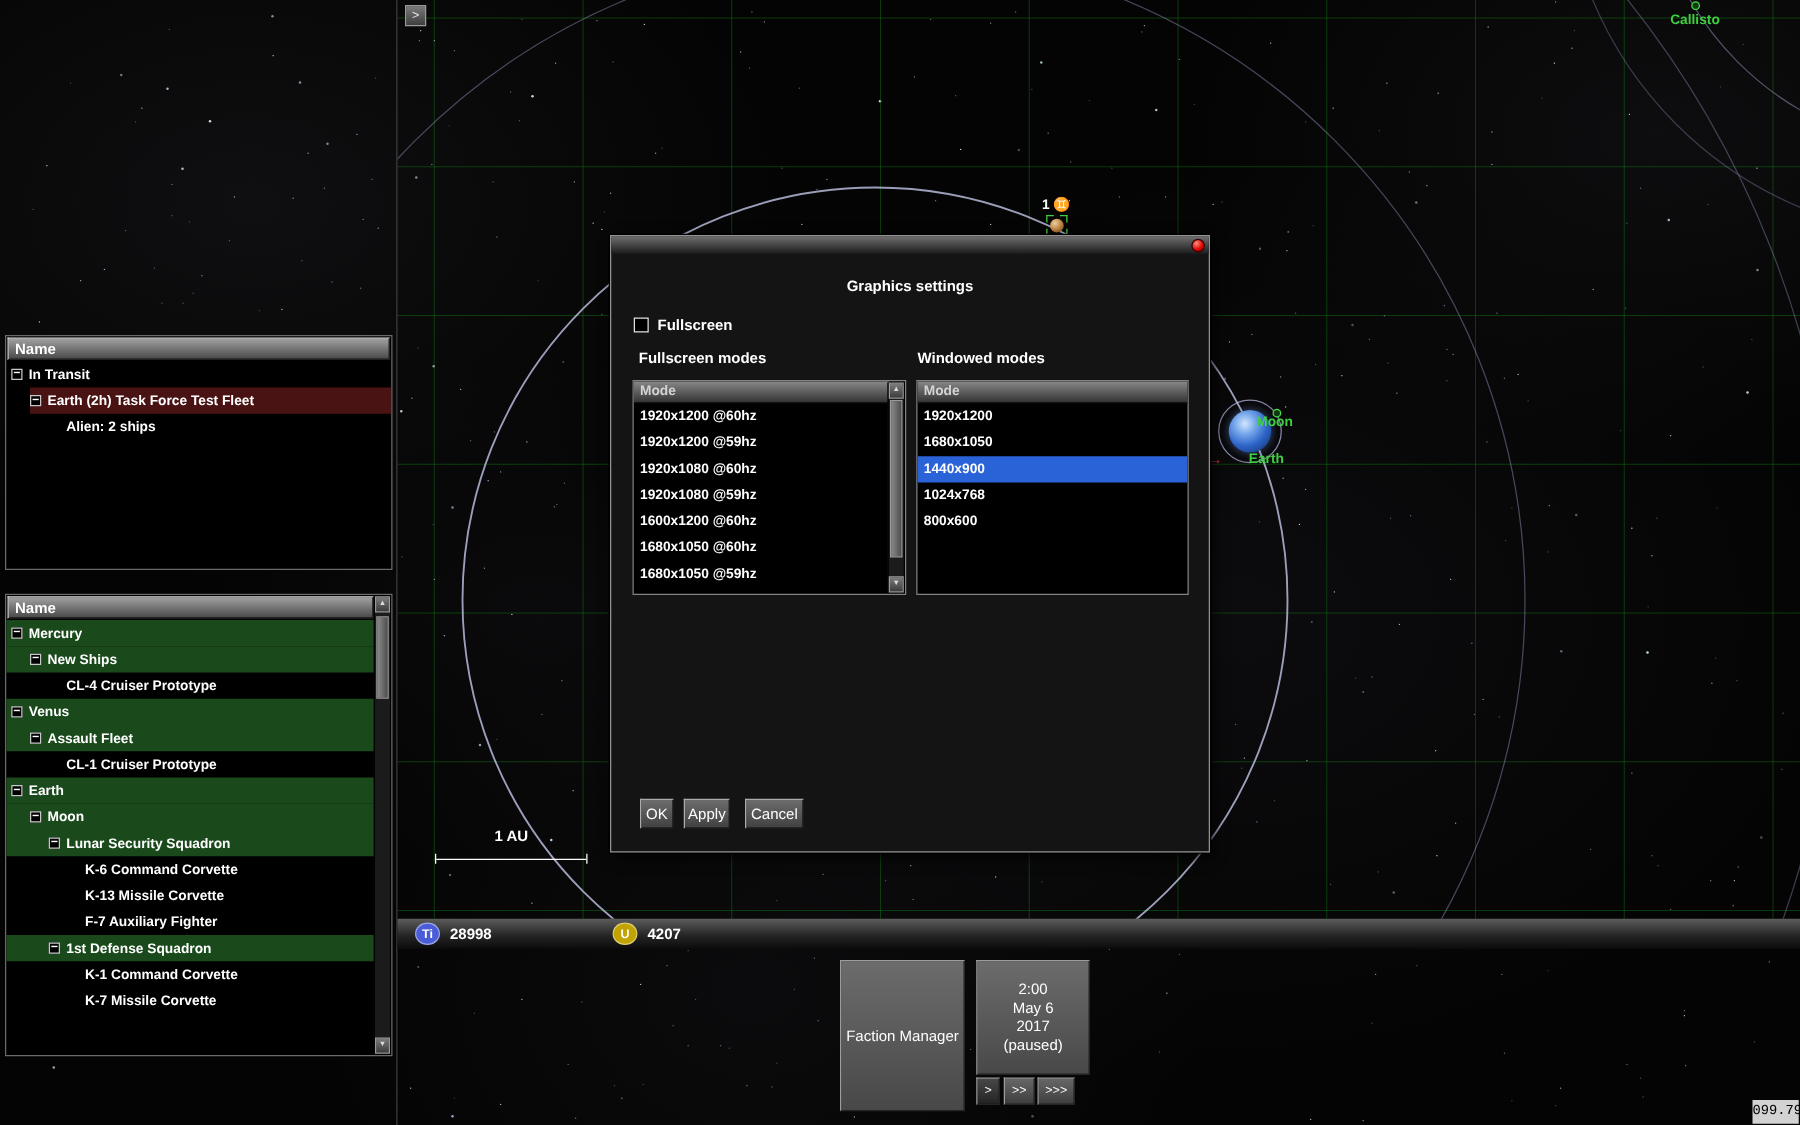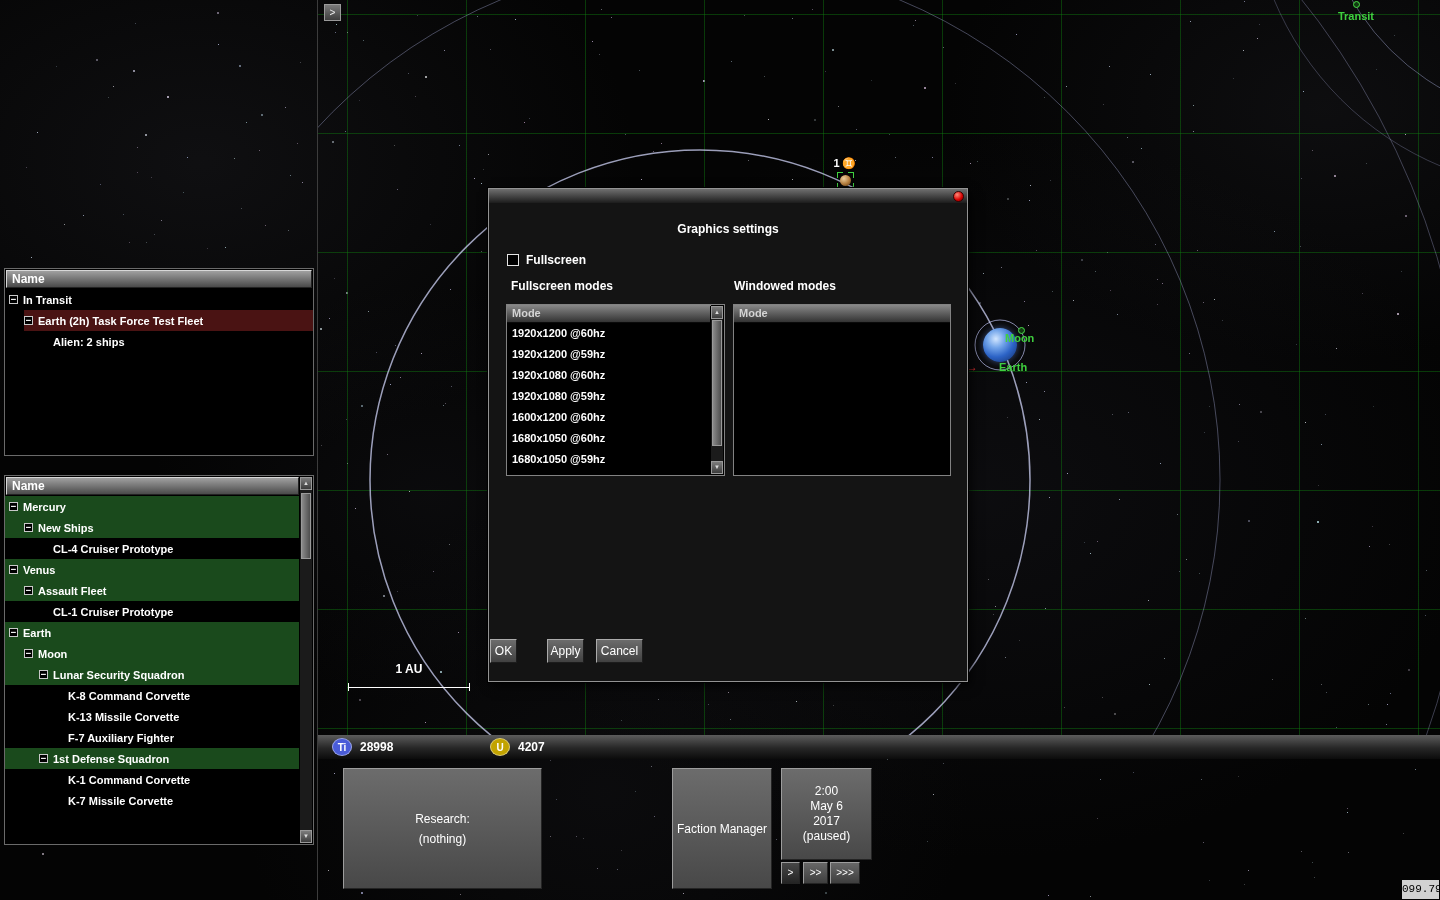--- a/index.html
+++ b/index.html
@@ -103,21 +103,21 @@
   #theme-list{left:17px;top:298px;width:445px;height:139px;}
   .list-header{height:18px;background:linear-gradient(#888,#333);color:#d4d4d4;
     font-size:11px;font-weight:bold;padding:0 5px;line-height:17px;border-bottom:1px solid #0a0a0a;}
   #fs-list .list-header,#fs-list .list-items{margin-right:13px;}
   .list-item{height:21px;line-height:21px;padding:0 5px;font-size:11px;font-weight:bold;
     color:#fff;white-space:nowrap;cursor:pointer;}
   .list-item.selected{background:#2a62d8;}
   .dlg-btn{position:absolute;top:450px;height:24px;background:linear-gradient(#6c6c6c,#414141);
     border:1px solid #ababab;border-bottom-color:#1c1c1c;border-right-color:#1c1c1c;
     color:#fff;font-size:12px;font-family:"Liberation Sans",sans-serif;cursor:pointer;}
-  #btn-ok{left:1px;width:27px;} #btn-apply{left:58px;width:37px;} #btn-cancel{left:107px;width:47px;}
+  #btn-ok{left:23px;width:27px;} #btn-apply{left:58px;width:37px;} #btn-cancel{left:107px;width:47px;}
 
   
   #bottombar{position:absolute;left:318px;top:735px;width:1122px;height:165px;}
   .mineral-strip{position:relative;height:24px;background:linear-gradient(#5c5c5c,#262626 55%,#0b0b0b);}
   .mineral{position:absolute;top:3px;display:flex;align-items:center;}
   .mineral:nth-child(1){left:14px;} .mineral:nth-child(2){left:172px;}
   .mineral-icon{width:20px;height:18px;border-radius:50%;font-size:10px;font-weight:bold;
     display:flex;align-items:center;justify-content:center;color:#fff;border:1px solid rgba(255,255,255,.45);}
   .mineral-amount{margin-left:8px;font-size:12px;font-weight:bold;}
   .big-btn{position:absolute;background:linear-gradient(#6c6c6c,#484848);
@@ -638,21 +638,21 @@
         <circle cx="682" cy="345" r="25" stroke="rgba(200,205,255,0.65)" stroke-width="1"></circle>
         <circle cx="1242" cy="-120" r="240" stroke="rgba(165,170,215,0.45)" stroke-width="1"></circle>
         <circle cx="1242" cy="-120" r="310" stroke="rgba(165,170,215,0.3)" stroke-width="1"></circle>
       </g>
     </svg>
 
     <div class="map-btn">&gt;</div>
 
     <div class="callisto">
       <div class="c-dot"></div>
-      <div class="c-label">Transit</div>
+      <div class="c-label">Callisto</div>
     </div>
 
     <div class="transit">
       <div class="t-line"><span>1</span> <span class="green">♊</span></div>
       <div class="brackets"><i></i><div class="planet-dot"></div></div>
     </div>
 
     <div class="earth-planet"></div>
     <div class="moon-dot"></div>
     <div class="label-moon green">Moon</div>
@@ -717,21 +717,21 @@
           <div class="tree-row row-group" style="padding-left: 19px;">
             <span class="expander">−</span>
             <span class="tree-label">Moon</span>
           </div>
           <div class="tree-row row-group" style="padding-left: 34px;">
             <span class="expander">−</span>
             <span class="tree-label">Lunar Security Squadron</span>
           </div>
           <div class="tree-row" style="padding-left: 49px;">
             <span class="spacer"></span>
-            <span class="tree-label">K-8 Command Corvette</span>
+            <span class="tree-label">K-6 Command Corvette</span>
           </div>
           <div class="tree-row" style="padding-left: 49px;">
             <span class="spacer"></span>
             <span class="tree-label">K-13 Missile Corvette</span>
           </div>
           <div class="tree-row" style="padding-left: 49px;">
             <span class="spacer"></span>
             <span class="tree-label">F-7 Auxiliary Fighter</span>
           </div>
           <div class="tree-row row-group" style="padding-left: 34px;">
@@ -780,43 +780,46 @@
         </div>
       <div class="vscroll" id="fs-scroll">
         <div class="sb-btn sb-up">▲</div>
         <div class="sb-thumb"></div>
         <div class="sb-btn sb-down">▼</div>
       </div>
     </div>
 
     <div class="listbox" id="win-list">
       <div class="list-header">Mode</div>
+      <div class="list-items" id="win-items">
+          <div class="list-item">1920x1200</div>
+          <div class="list-item">1680x1050</div>
+          <div class="list-item selected">1440x900</div>
+          <div class="list-item">1024x768</div>
+          <div class="list-item">800x600</div>
+        </div>
     </div>
 
 
     <button class="dlg-btn" id="btn-ok">OK</button>
     <button class="dlg-btn" id="btn-apply">Apply</button>
     <button class="dlg-btn" id="btn-cancel">Cancel</button>
   </div>
 
   <div id="bottombar">
     <div class="mineral-strip" id="mineral-strip">
         <div class="mineral">
           <span class="mineral-icon" style="background: rgb(74, 92, 216);">Ti</span>
           <span class="mineral-amount">28998</span>
         </div>
         <div class="mineral">
           <span class="mineral-icon" style="background: rgb(194, 163, 0);">U</span>
           <span class="mineral-amount">4207</span>
         </div>
       </div>
-    <div class="big-btn" id="btn-research">
-      <div>Research:</div>
-      <div>(nothing)</div>
-    </div>
     <div class="big-btn" id="btn-faction">Faction Manager</div>
     <div class="big-btn" id="time-panel">
       <div>2:00</div>
       <div>May 6</div>
       <div>2017</div>
       <div>(paused)</div>
     </div>
     <div id="time-buttons">
         <div class="time-btn tb0">&gt;</div>
         <div class="time-btn tb1">&gt;&gt;</div>

